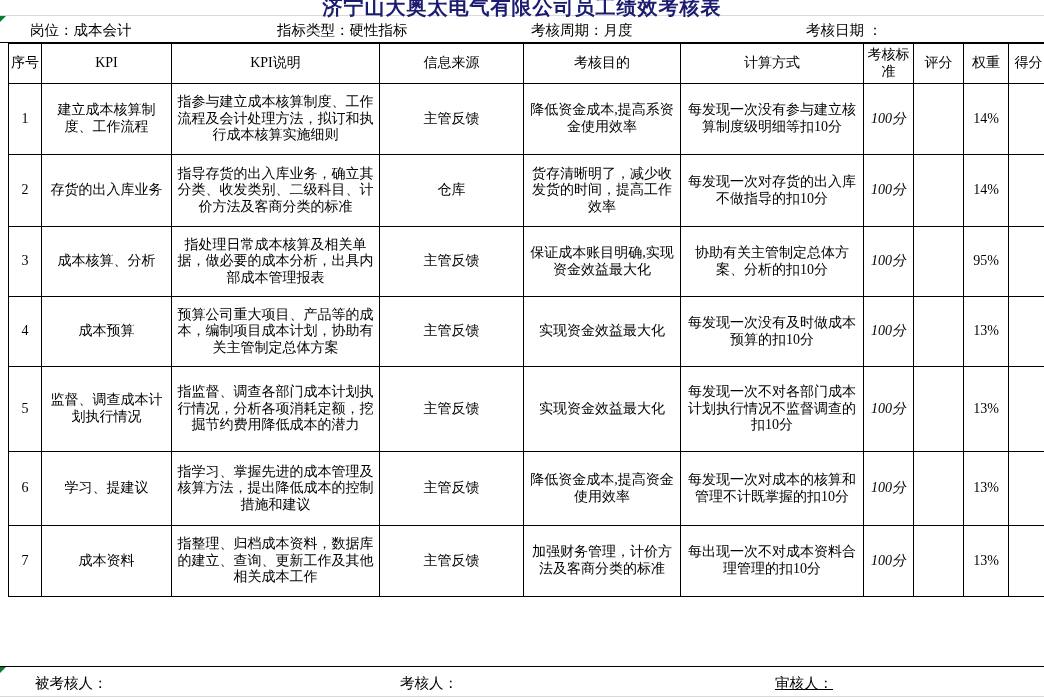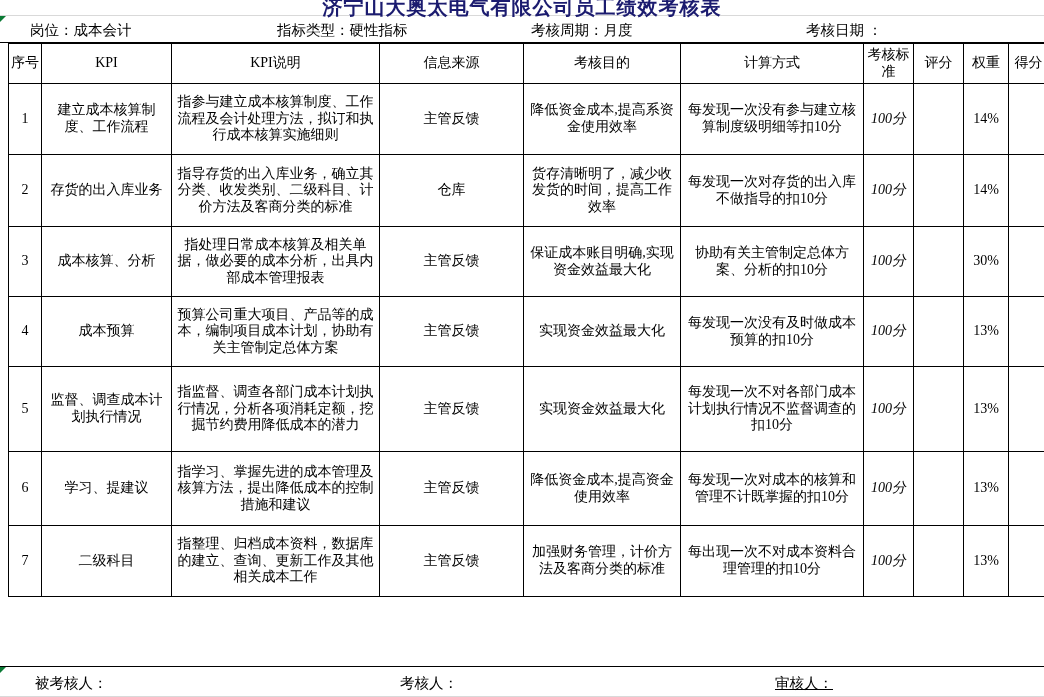--- a/index.html
+++ b/index.html
@@ -201,21 +201,21 @@
 
     <tr class="r3">
       <td class="num">3</td>
       <td class="kpi-cell">成本核算、分析</td>
       <td class="desc-cell">指处理日常成本核算及相关单据，做必要的成本分析，出具内部成本管理报表</td>
       <td>主管反馈</td>
       <td class="purpose-cell">保证成本账目明确,实现资金效益最大化</td>
       <td class="calc-cell">协助有关主管制定总体方案、分析的扣10分</td>
       <td class="std-cell num">100分</td>
       <td></td>
-      <td class="weight-cell">30%</td>
+      <td class="weight-cell">95%</td>
       <td></td>
     </tr>
 
     <tr class="r4">
       <td class="num">4</td>
       <td class="kpi-cell">成本预算</td>
       <td class="desc-cell">预算公司重大项目、产品等的成本，编制项目成本计划，协助有关主管制定总体方案</td>
       <td>主管反馈</td>
       <td class="purpose-cell">实现资金效益最大化</td>
       <td class="calc-cell">每发现一次没有及时做成本预算的扣10分</td>
@@ -246,21 +246,21 @@
       <td class="purpose-cell">降低资金成本,提高资金使用效率</td>
       <td class="calc-cell">每发现一次对成本的核算和管理不计既掌握的扣10分</td>
       <td class="std-cell num">100分</td>
       <td></td>
       <td class="weight-cell">13%</td>
       <td></td>
     </tr>
 
     <tr class="r7">
       <td class="num">7</td>
-      <td class="kpi-cell">二级科目</td>
+      <td class="kpi-cell">成本资料</td>
       <td class="desc-cell">指整理、归档成本资料，数据库的建立、查询、更新工作及其他相关成本工作</td>
       <td>主管反馈</td>
       <td class="purpose-cell">加强财务管理，计价方法及客商分类的标准</td>
       <td class="calc-cell">每出现一次不对成本资料合理管理的扣10分</td>
       <td class="std-cell num">100分</td>
       <td></td>
       <td class="weight-cell">13%</td>
       <td></td>
     </tr>
 

